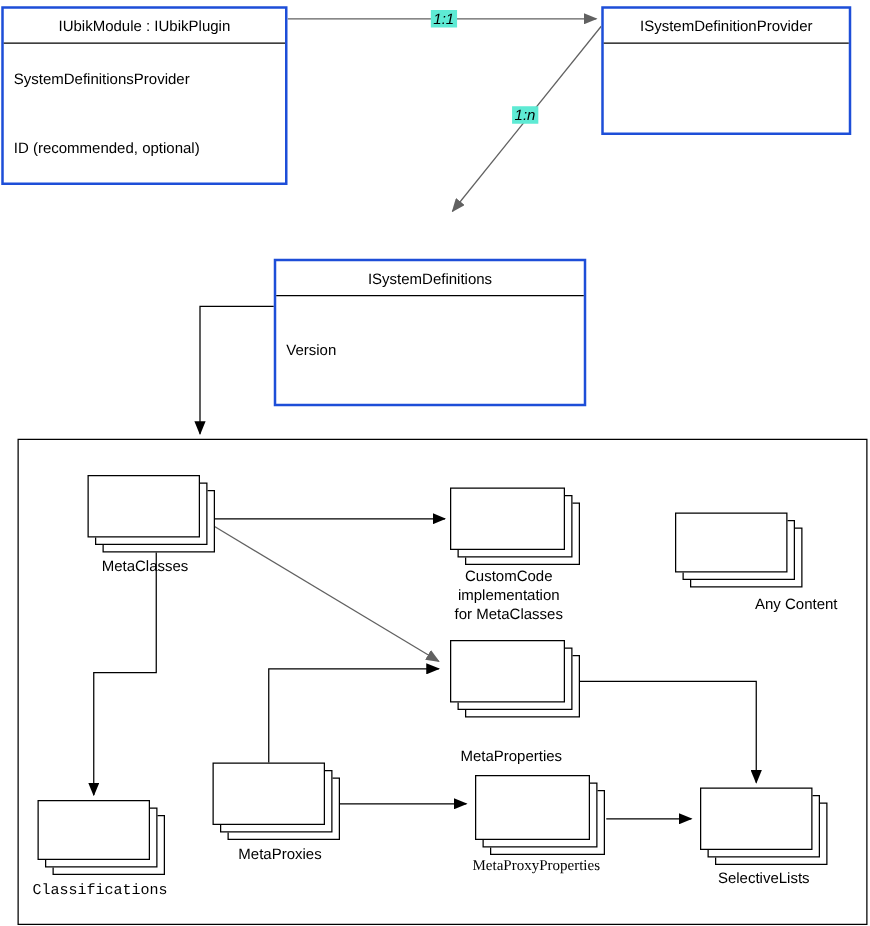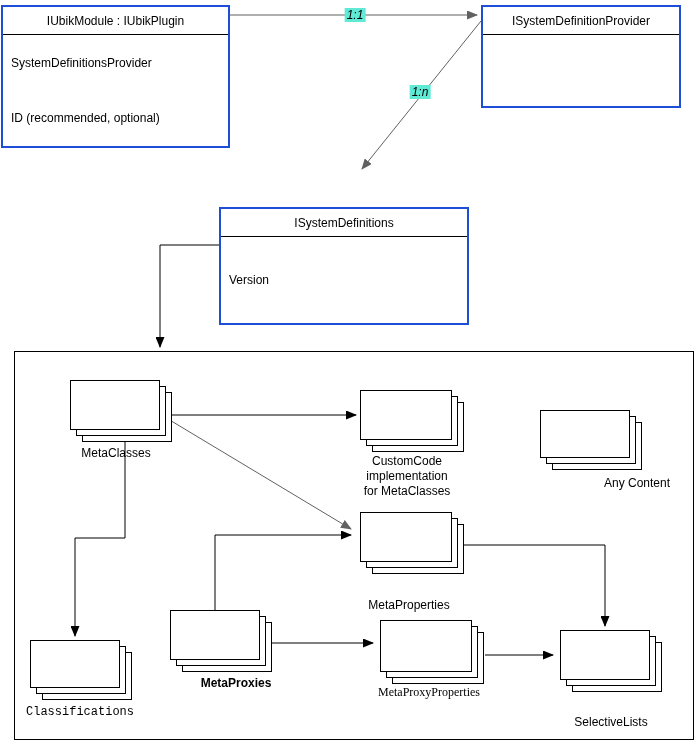--- a/index.html
+++ b/index.html
@@ -46,24 +46,24 @@
   #stack-anycontent{left:540px;top:410px;width:90px;height:48px;}
   #stack-metaproperties{left:360px;top:512px;width:92px;height:50px;}
   #stack-metaproxies{left:170px;top:610px;width:90px;height:50px;}
   #stack-classifications{left:30px;top:640px;width:90px;height:48px;}
   #stack-metaproxyproperties{left:380px;top:620px;width:92px;height:52px;}
   #stack-selectivelists{left:560px;top:630px;width:90px;height:50px;}
   #label-metaclasses{left:36px;top:446px;width:160px;}
   #label-customcode{left:327px;top:454px;width:160px;}
   #label-anycontent{left:510px;top:476px;width:160px;text-align:right;}
   #label-metaproperties{left:329px;top:574px;width:160px;margin-top:24px;}
-  #label-metaproxies{left:156px;top:676px;width:160px;font-weight:bold;}
+  #label-metaproxies{left:144px;top:676px;width:160px;}
   #label-classifications{left:0px;top:705px;width:160px;font-family:Liberation Mono, monospace;}
   #label-metaproxyproperties{left:349px;top:685px;width:160px;font-family:Liberation Serif, serif;}
-  #label-selectivelists{left:531px;top:695px;width:160px;margin-top:20px;}
+  #label-selectivelists{left:531px;top:695px;width:160px;}
   
   #connector-layer{position:absolute;left:0;top:0;z-index:1;pointer-events:none;}
   .edge-label{
     position:absolute;background:#5eead4;padding:0 2px;z-index:3;
     transform:translate(-50%,-50%);
     font-style:italic;
   }
   #edgelabel-1to1{left:355px;top:15px;}
   #edgelabel-1ton{left:420px;top:92px;}
 </style>

